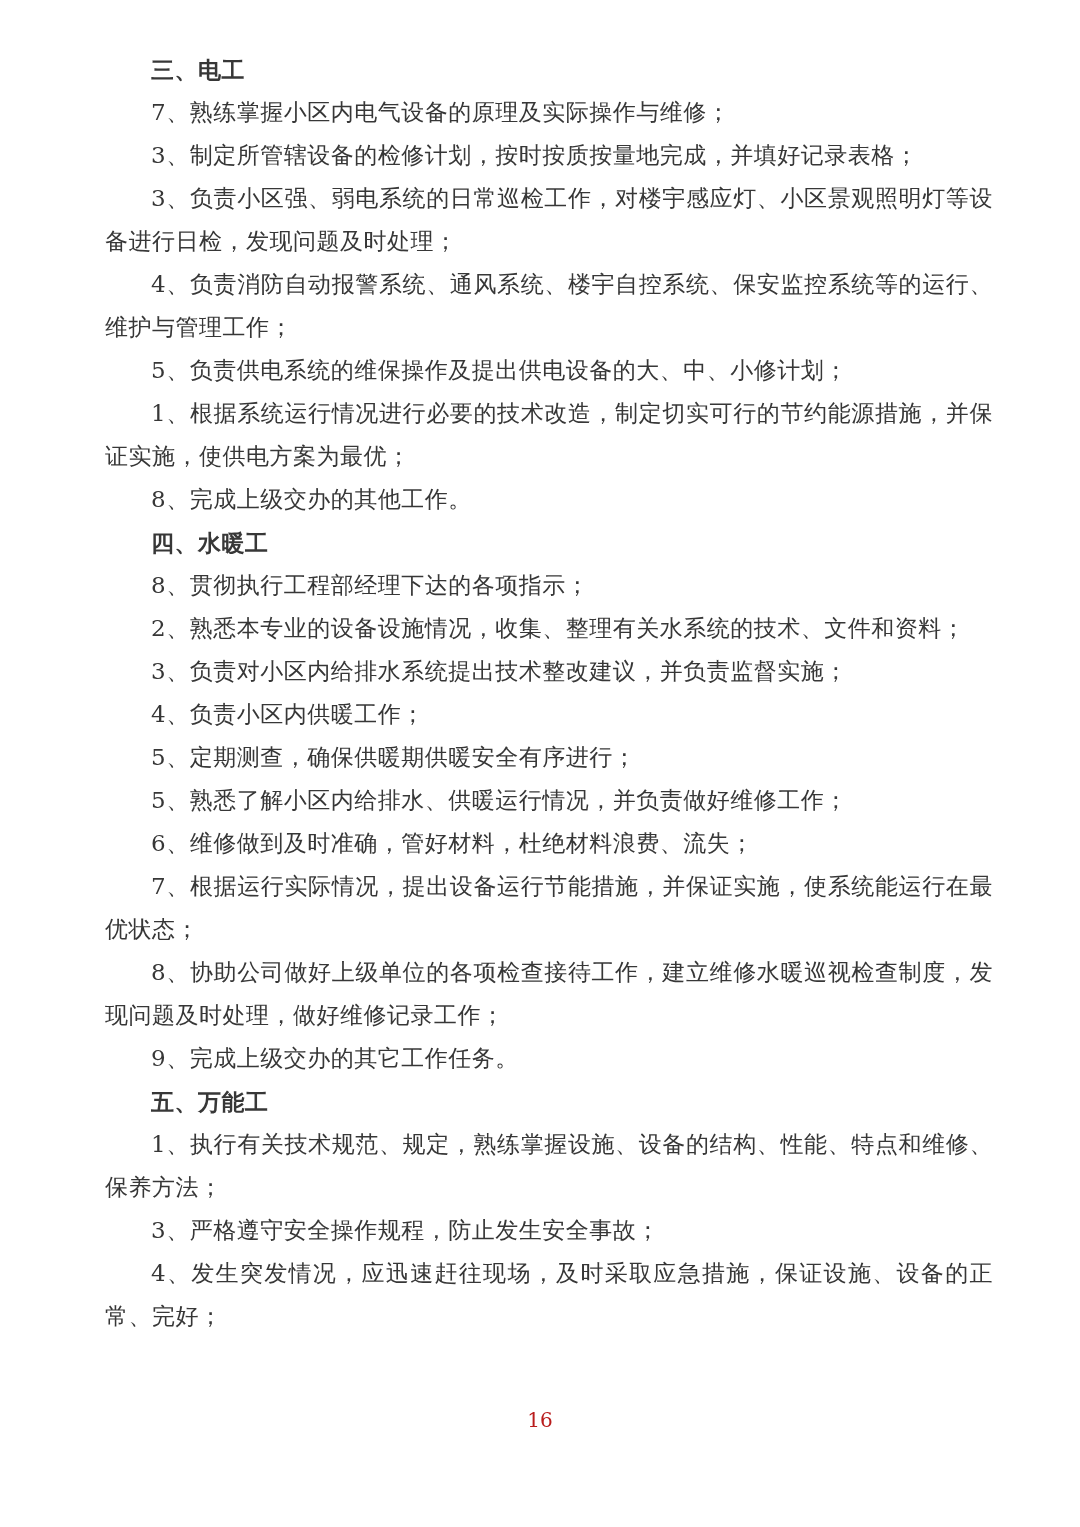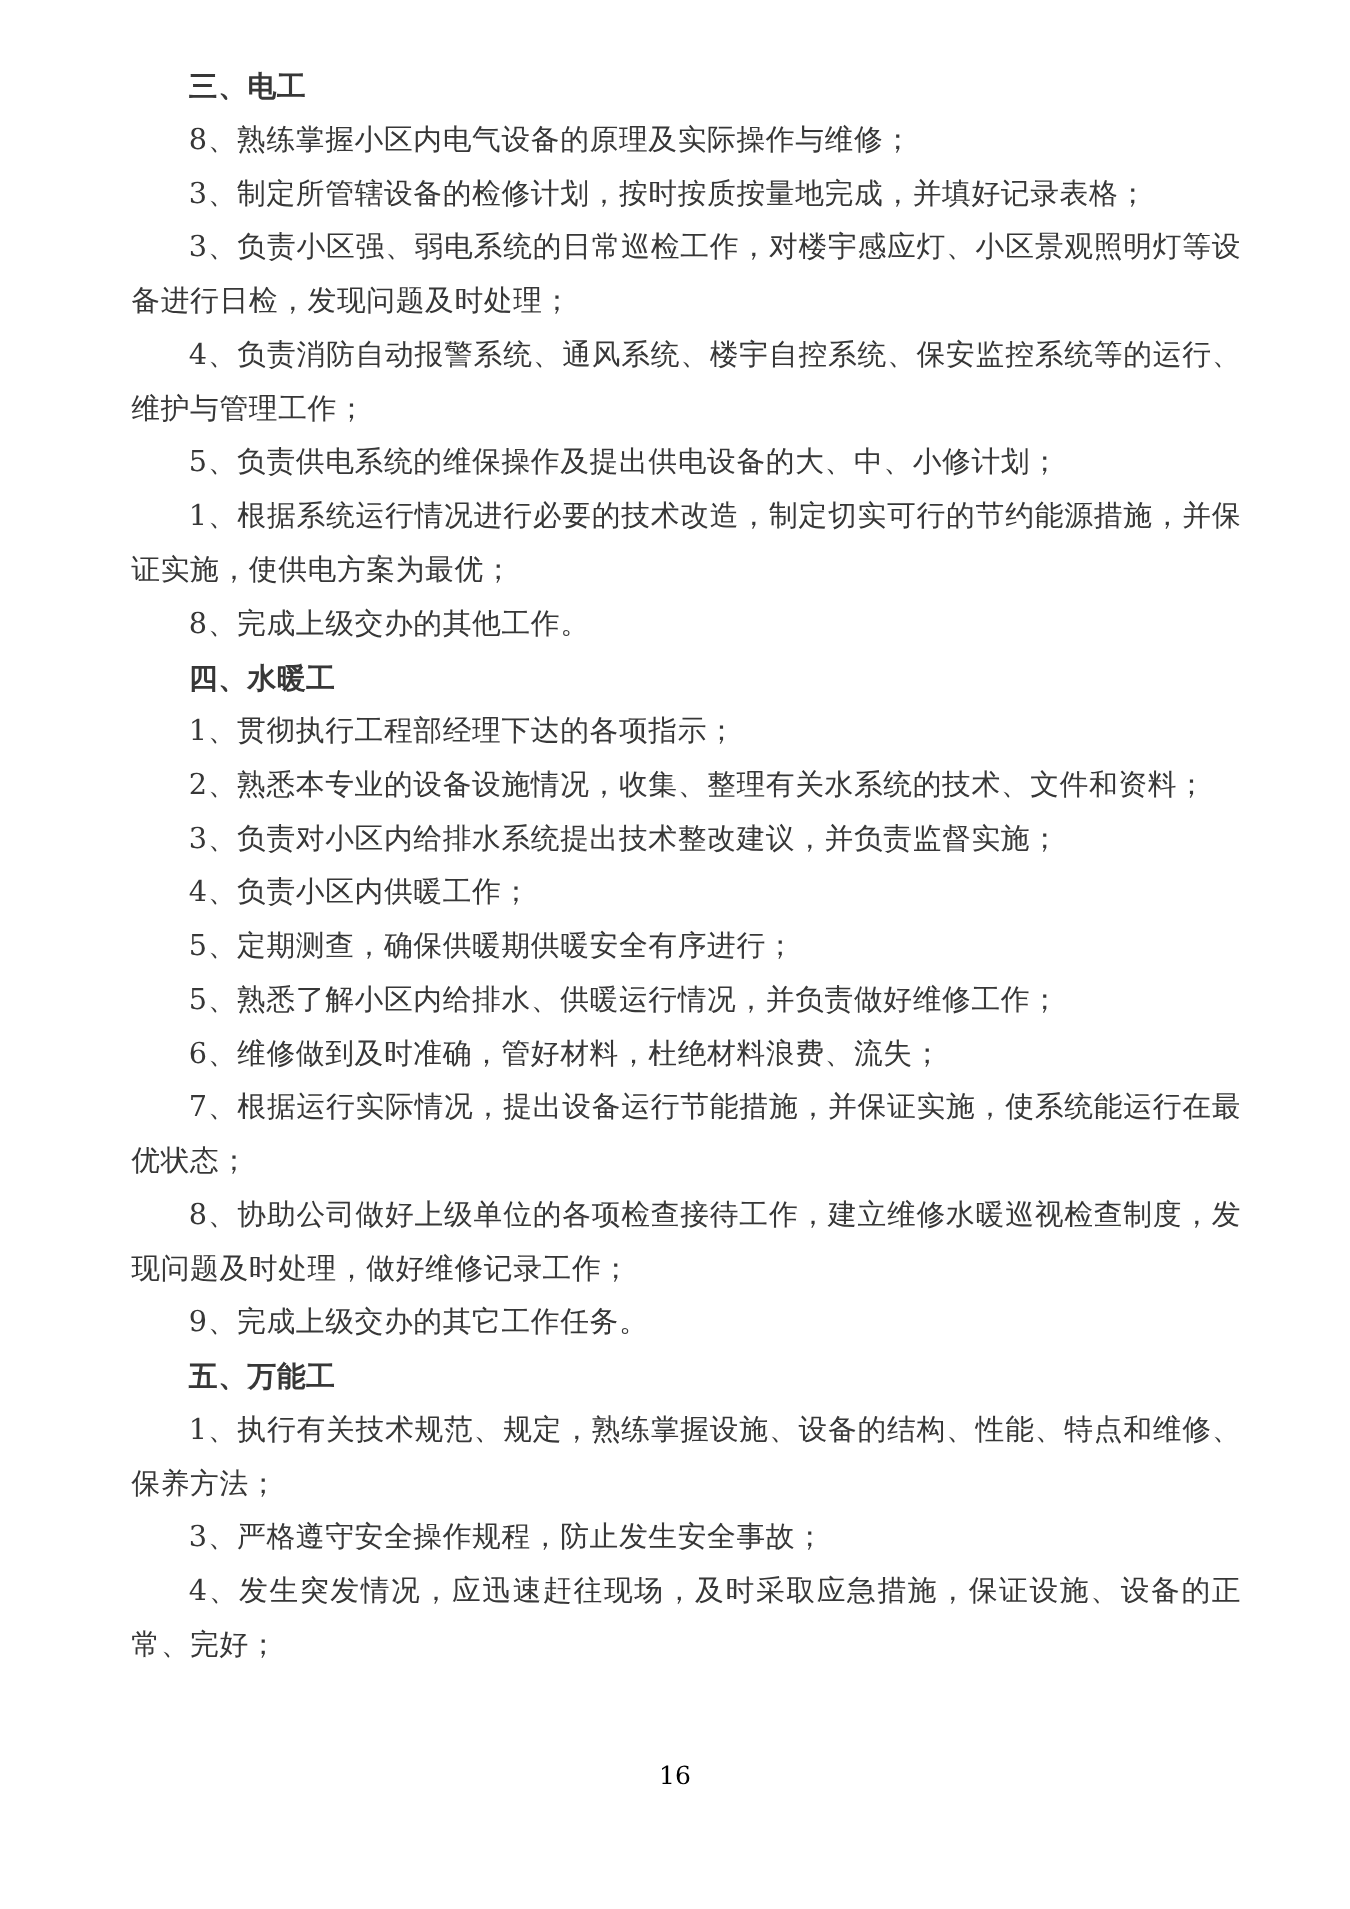--- a/index.html
+++ b/index.html
@@ -32,40 +32,40 @@
     font-weight: bold;
   }
   .page-footer {
     position: absolute;
     top: 1406px;
     left: 0;
     width: 100%;
     text-align: center;
     font-size: 20px;
     line-height: 28px;
-    color: #000000;
+    color: #b91c1c;
   }
 </style>
 </head>
 <body>
 
 <div class="page">
   <div class="content">
 
     <p class="para heading">三、电工</p>
-    <p class="para">8、熟练掌握小区内电气设备的原理及实际操作与维修；</p>
+    <p class="para">7、熟练掌握小区内电气设备的原理及实际操作与维修；</p>
     <p class="para">3、制定所管辖设备的检修计划，按时按质按量地完成，并填好记录表格；</p>
     <p class="para">3、负责小区强、弱电系统的日常巡检工作，对楼宇感应灯、小区景观照明灯等设备进行日检，发现问题及时处理；</p>
     <p class="para">4、负责消防自动报警系统、通风系统、楼宇自控系统、保安监控系统等的运行、维护与管理工作；</p>
     <p class="para">5、负责供电系统的维保操作及提出供电设备的大、中、小修计划；</p>
     <p class="para">1、根据系统运行情况进行必要的技术改造，制定切实可行的节约能源措施，并保证实施，使供电方案为最优；</p>
     <p class="para">8、完成上级交办的其他工作。</p>
 
     <p class="para heading">四、水暖工</p>
-    <p class="para">1、贯彻执行工程部经理下达的各项指示；</p>
+    <p class="para">8、贯彻执行工程部经理下达的各项指示；</p>
     <p class="para">2、熟悉本专业的设备设施情况，收集、整理有关水系统的技术、文件和资料；</p>
     <p class="para">3、负责对小区内给排水系统提出技术整改建议，并负责监督实施；</p>
     <p class="para">4、负责小区内供暖工作；</p>
     <p class="para">5、定期测查，确保供暖期供暖安全有序进行；</p>
     <p class="para">5、熟悉了解小区内给排水、供暖运行情况，并负责做好维修工作；</p>
     <p class="para">6、维修做到及时准确，管好材料，杜绝材料浪费、流失；</p>
     <p class="para">7、根据运行实际情况，提出设备运行节能措施，并保证实施，使系统能运行在最优状态；</p>
     <p class="para">8、协助公司做好上级单位的各项检查接待工作，建立维修水暖巡视检查制度，发现问题及时处理，做好维修记录工作；</p>
     <p class="para">9、完成上级交办的其它工作任务。</p>
 

